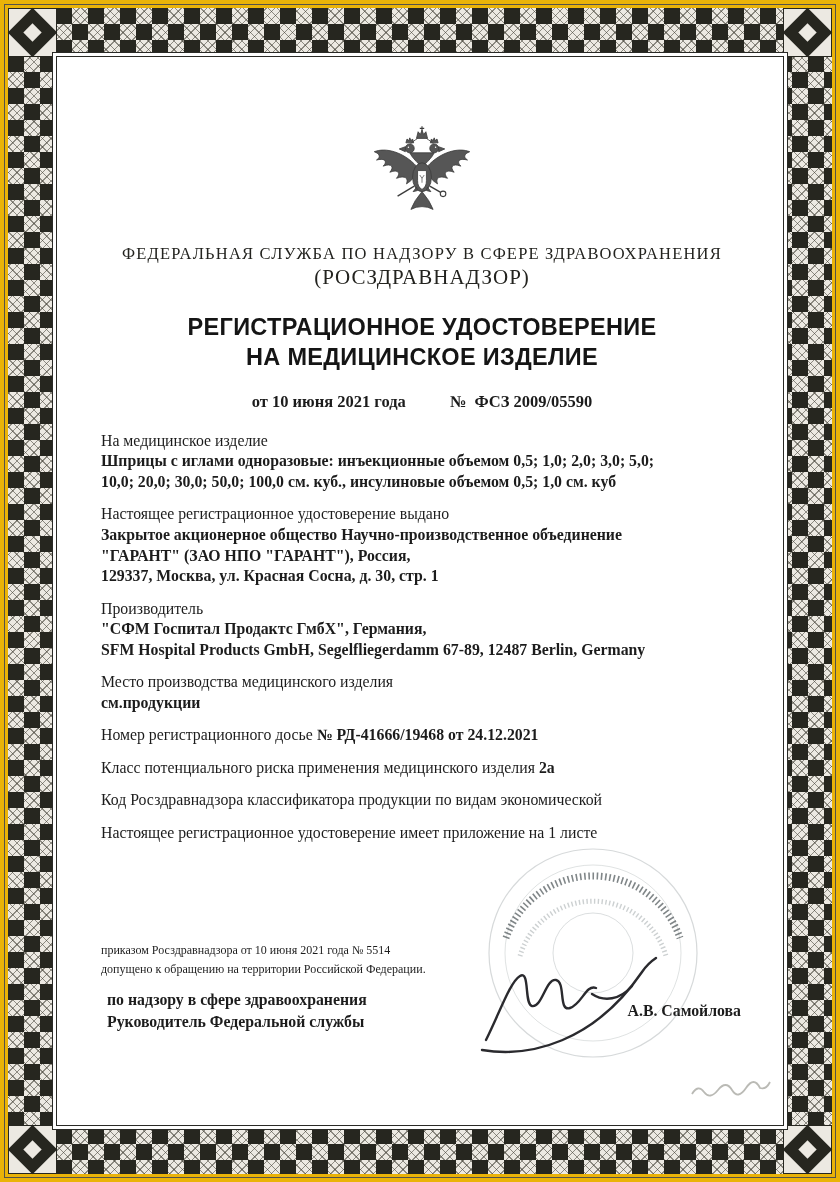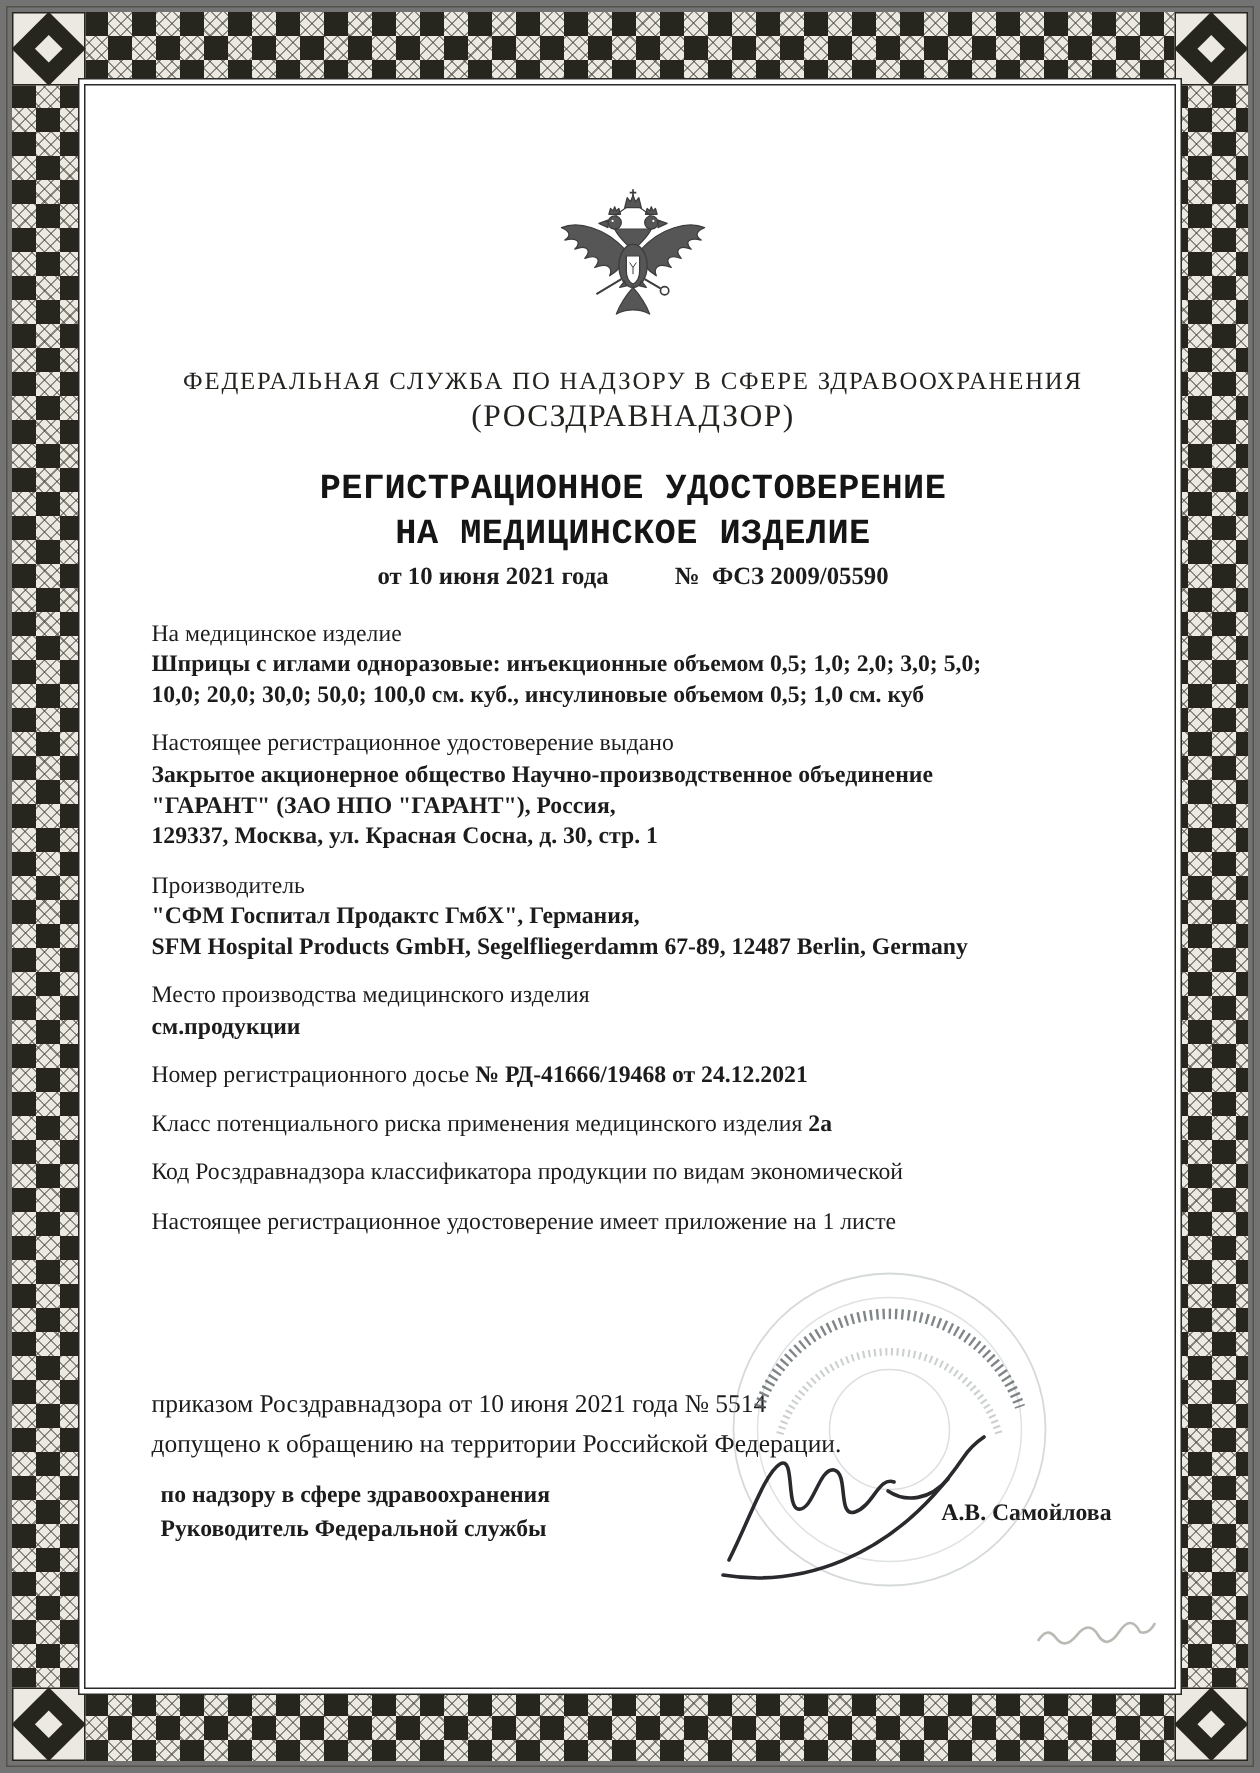--- a/index.html
+++ b/index.html
@@ -1,17 +1,17 @@
 <!DOCTYPE html>
 <html><head>
 <meta charset="utf-8">
 <style>
   *{box-sizing:border-box}
   html,body{margin:0;padding:0;background:#ffffff}
-  .page{position:relative;width:840px;height:1182px;background:#737373;overflow:hidden;
+  .page{position:relative;width:840px;height:1182px;background:#eab308;overflow:hidden;
         font-family:"Liberation Serif",serif;color:#1c1c1c}
   
   .edge-line{position:absolute;inset:4px;border:1px solid #55524a;pointer-events:none}
   .band{position:absolute;inset:8px;background-color:#ece9e2;
     background-image:
       linear-gradient(45deg,#26261f 25%,transparent 25% 75%,#26261f 75%),
       linear-gradient(45deg,#26261f 25%,transparent 25% 75%,#26261f 75%),
       repeating-linear-gradient(45deg,rgba(62,60,50,.55) 0 1px,transparent 1px 6px),
       repeating-linear-gradient(-45deg,rgba(62,60,50,.55) 0 1px,transparent 1px 6px);
     background-size:32px 32px,32px 32px,auto,auto;
@@ -21,28 +21,28 @@
   .corner::after{content:"";position:absolute;inset:17px;background:#ece9e2;transform:rotate(45deg)}
   .corner.tl{top:8px;left:8px}.corner.tr{top:8px;right:8px}
   .corner.bl{bottom:8px;left:8px}.corner.br{bottom:8px;right:8px}
   .panel{position:absolute;inset:56px;background:#fff;border:1px solid #2a2a26;
          box-shadow:0 0 0 3px #fff,0 0 0 4px #2a2a26}
   
   .content{position:absolute;inset:0;padding:54px 40px 0 44px}
   .emblem{display:block;margin:6px auto 10px}
   .agency{text-align:center;font-size:16.5px;letter-spacing:1.2px;line-height:1.3;color:#23231f}
   .agency .l2{font-size:21px;letter-spacing:1px}
-  .doc-title{margin-top:20px;text-align:center;font-family:Liberation Mono, monospace;
+  .doc-title{margin-top:20px;text-align:center;font-family:Liberation Sans, sans-serif;
              font-weight:700;font-size:23.5px;line-height:1.28;letter-spacing:.3px;color:#151515}
   .doc-meta{display:flex;justify-content:center;gap:44px;font-weight:700;font-size:16.5px;
-            margin-top:2px;white-space:pre}
+            margin-top:20px;white-space:pre}
   .body-text{margin-top:19px;font-size:15.8px;line-height:1.3}
   .para{margin:0 0 12px 0}
   .b{font-weight:700}
-  .order{margin-top:98px;font-size:17px;line-height:1.55}
+  .order{margin-top:98px;font-size:12px;line-height:1.55}
   .sig-row{display:flex;justify-content:space-between;align-items:center;margin-top:10px;
            font-weight:700;font-size:15.8px;padding-left:6px}
   .sig-role{line-height:1.45}
   .sig-name{padding-right:2px;white-space:nowrap}
   
   .stamp{position:absolute;left:468px;top:828px;pointer-events:none}
   .signature{position:absolute;left:474px;top:942px;pointer-events:none}
   .pencil{position:absolute;left:686px;top:1072px;pointer-events:none}
 </style>
 </head>

